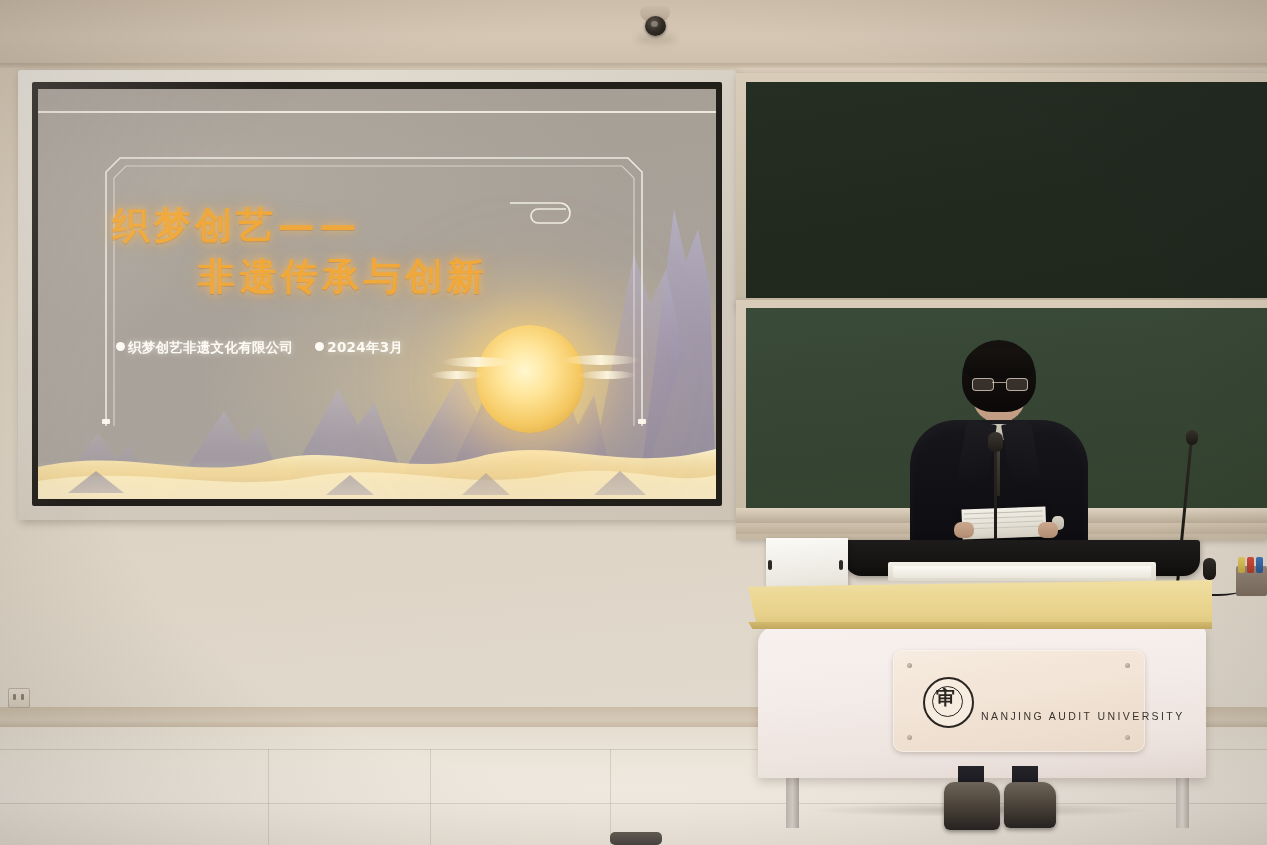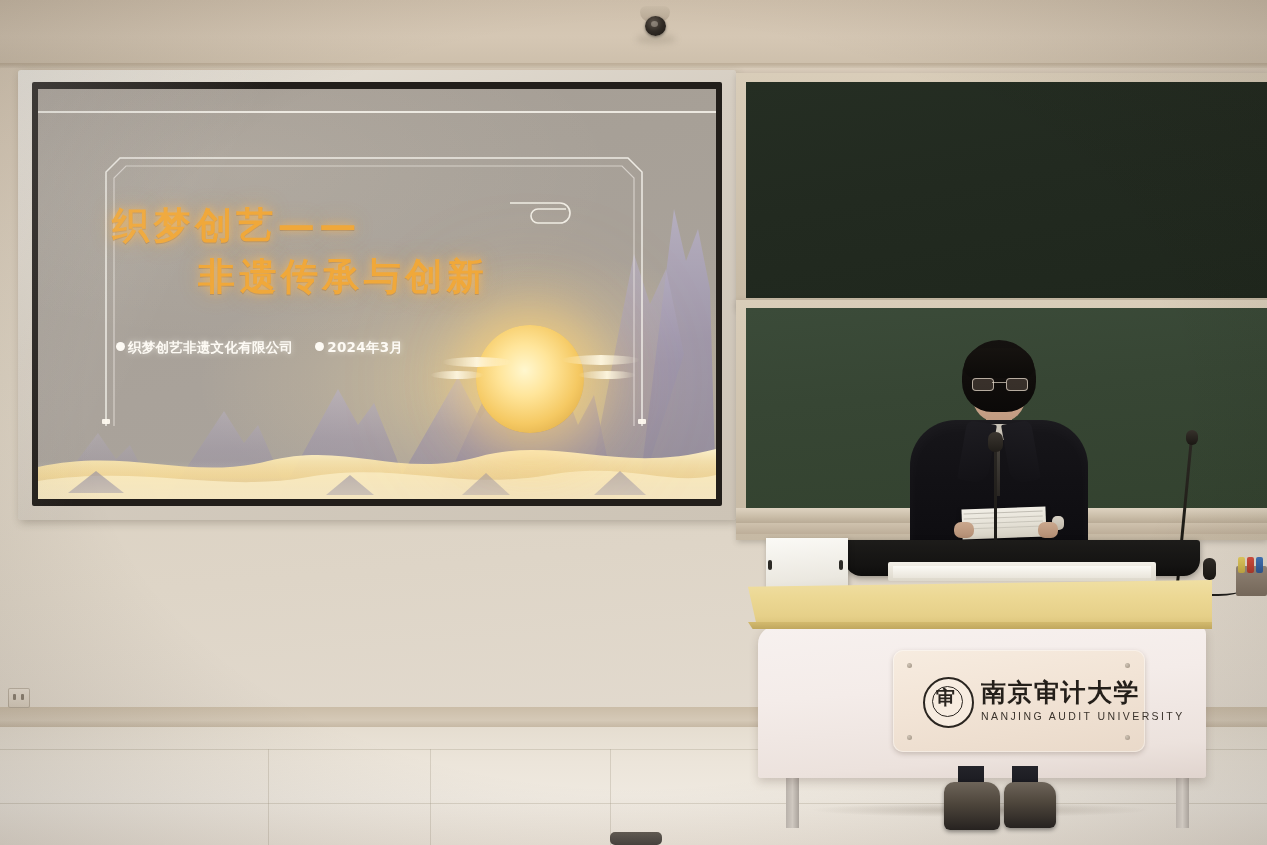--- a/index.html
+++ b/index.html
@@ -374,21 +374,20 @@
 
   <div class="plaque">
     <div class="screw" style="left:14px;top:13px;"></div>
     <div class="screw" style="left:232px;top:13px;"></div>
     <div class="screw" style="left:14px;top:85px;"></div>
     <div class="screw" style="left:232px;top:85px;"></div>
     <div class="seal">
       <div class="seal-in"></div>
       <div class="seal-gly">审</div>
     </div>
-    <div class="plaque-cn">南京审计大学</div>
     <div class="plaque-en">NANJING AUDIT UNIVERSITY</div>
   </div>
 
   <div class="leg" style="left:958px;"></div>
   <div class="leg" style="left:1012px;"></div>
   <div class="shoe shoe-l"></div>
   <div class="shoe shoe-r"></div>
 
   <div class="floor-obj"></div>
   <div class="vignette"></div>

